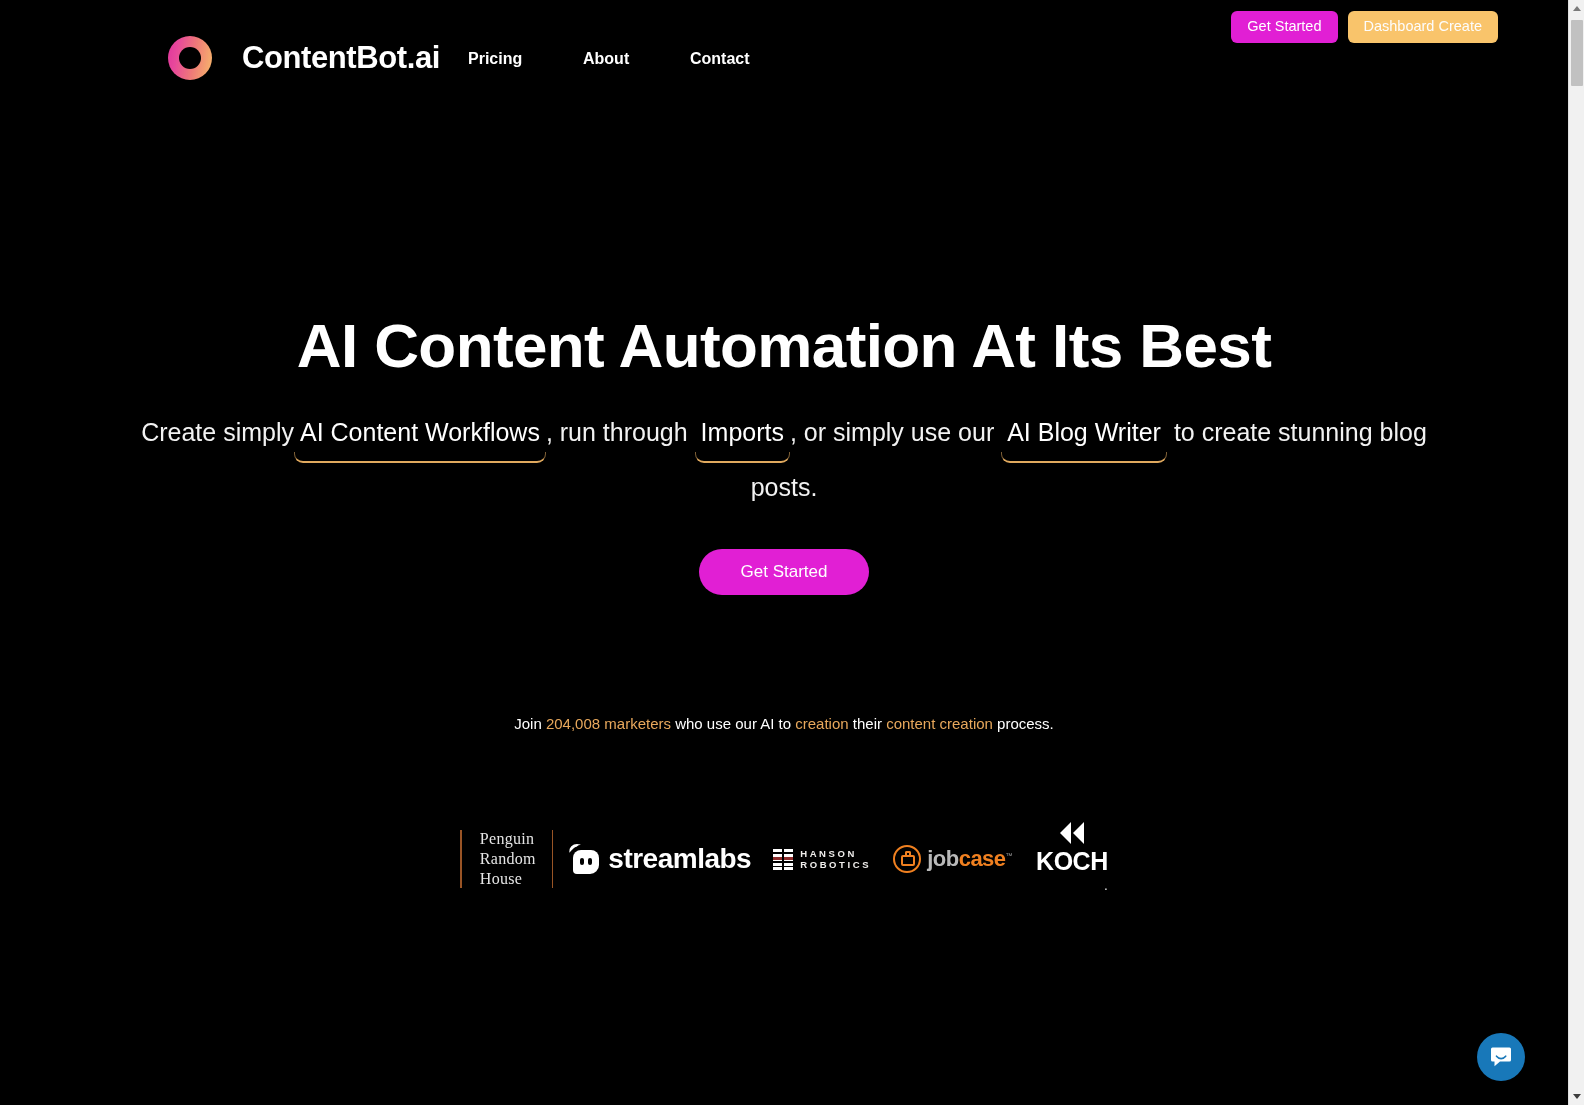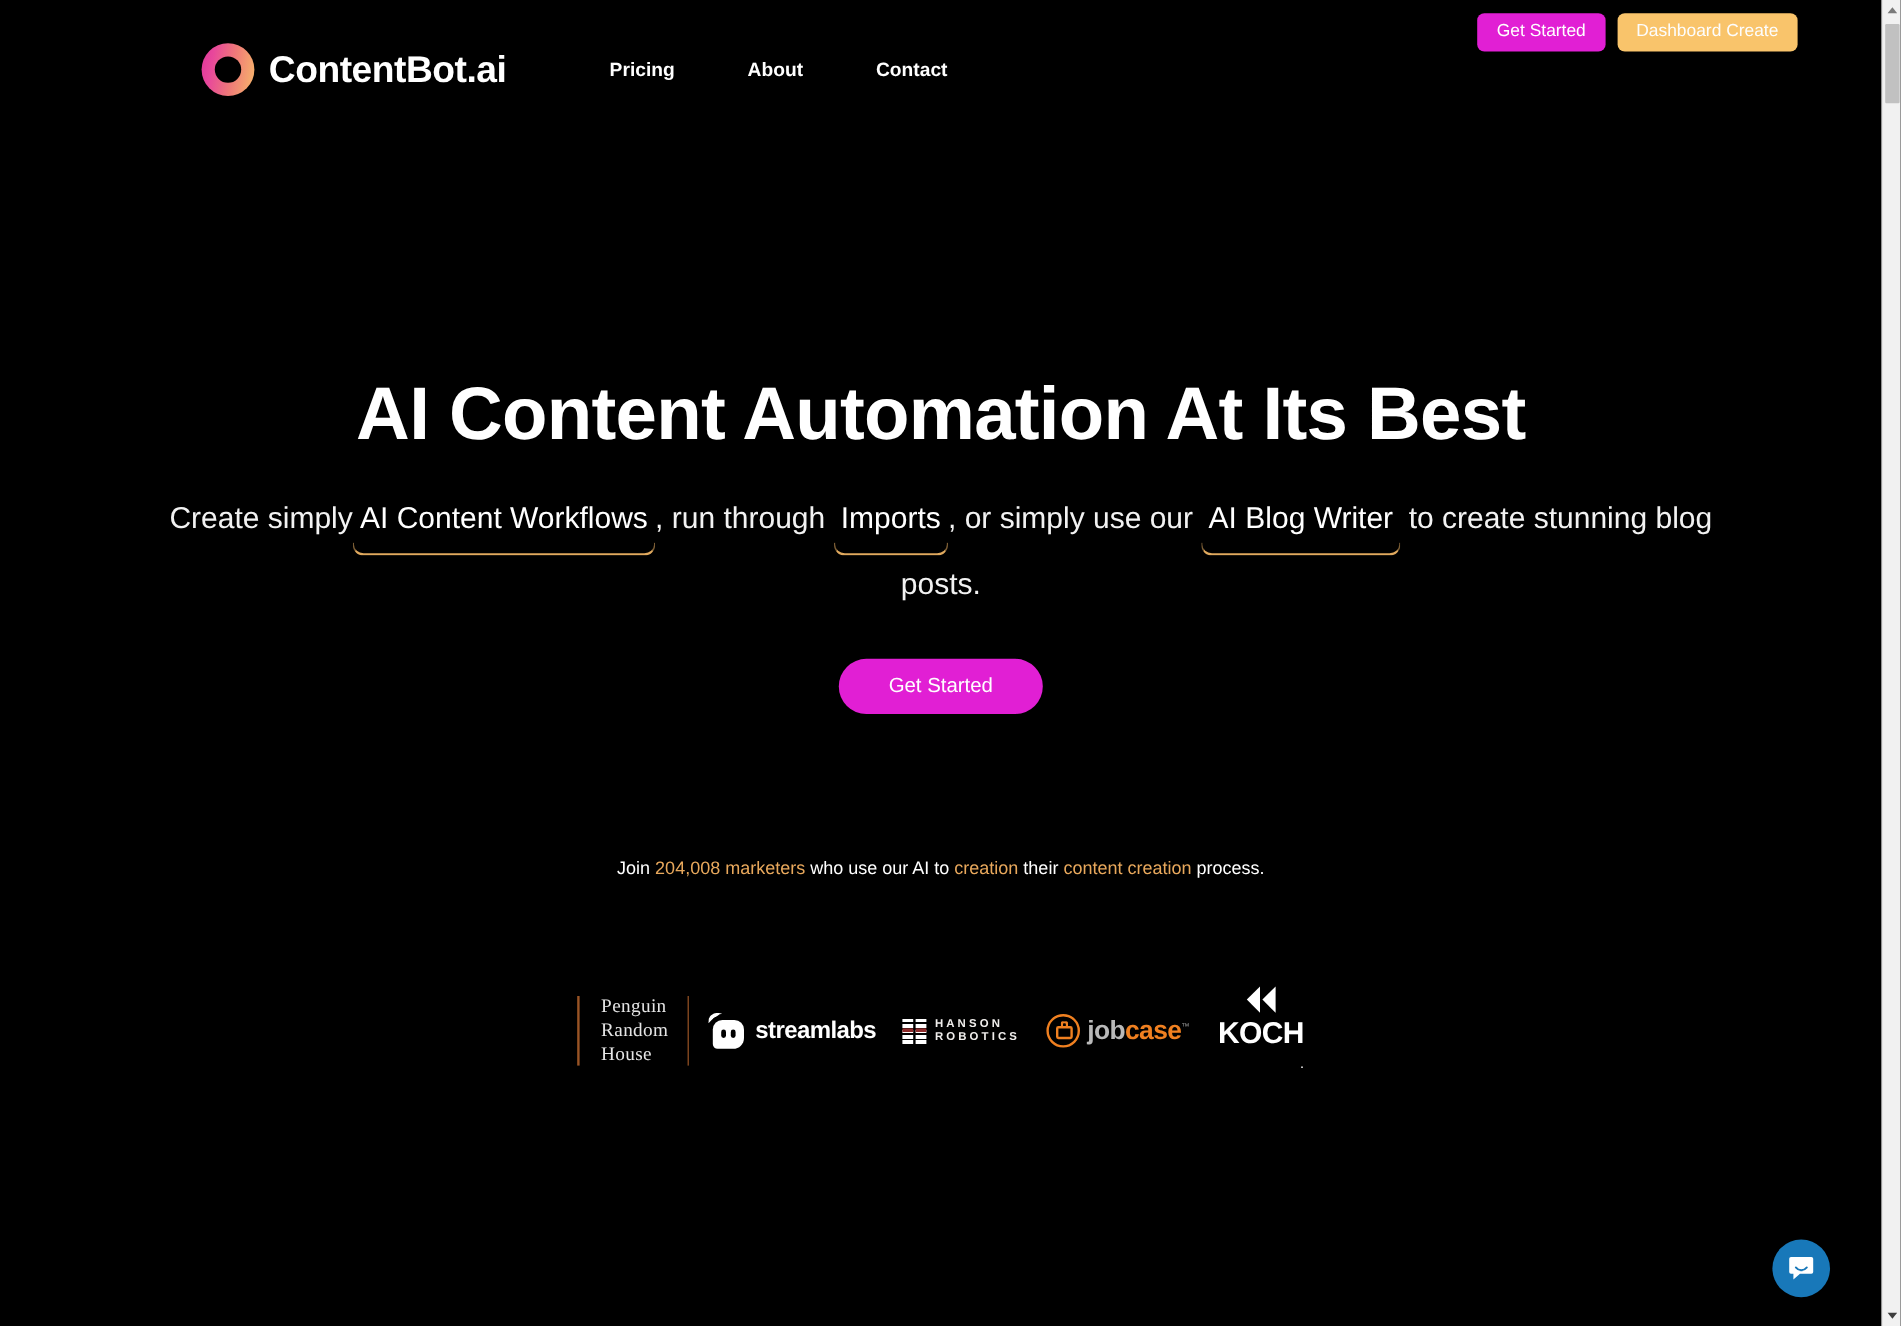--- a/index.html
+++ b/index.html
@@ -34,21 +34,21 @@
     width: 1568px;
     height: 110px;
   }
 
   .brand {
     position: absolute;
     left: 168px;
     top: 36px;
     display: flex;
     align-items: center;
-    gap: 12px;
+    gap: 30px;
     cursor: pointer;
     justify-content: space-between;
   }
 
   .brand-mark {
     width: 44px;
     height: 44px;
     border-radius: 50%;
     background: linear-gradient(100deg, #e0359c 0%, #e8489b 22%, #ef7a78 58%, #f7b96a 100%);
     display: flex;
@@ -81,21 +81,21 @@
     gap: 0;
   }
   .nav a {
     display: block;
     font-size: 16px;
     font-weight: 700;
     color: #ffffff;
     text-decoration: none;
     cursor: pointer;
   }
-  .nav .nav-pricing { width: 115px; margin-left: 40px; }
+  .nav .nav-pricing { width: 115px; }
   .nav .nav-about   { width: 107px; }
   .nav .nav-contact { width: 100px; }
 
   .header-actions {
     position: absolute;
     right: 70px;
     top: 11px;
     display: flex;
     gap: 10px;
     align-items: center;
@@ -265,21 +265,21 @@
   .sl-box::after  { left: 15px; }
   .sl-arc {
     position: absolute;
     left: 0px; top: 0px;
     width: 16px; height: 16px;
     border: 3px solid #ffffff;
     border-radius: 50%;
     clip-path: polygon(0 55%, 0 0, 100% 0, 58% 8%, 16% 38%);
   }
   .sl-text {
-    font-size: 20px;
+    font-size: 28px;
     font-weight: 700;
     letter-spacing: -0.5px;
     color: #ffffff;
     text-align: center;
   }
 
   
   .logo-hanson {
     display: flex;
     align-items: center;

